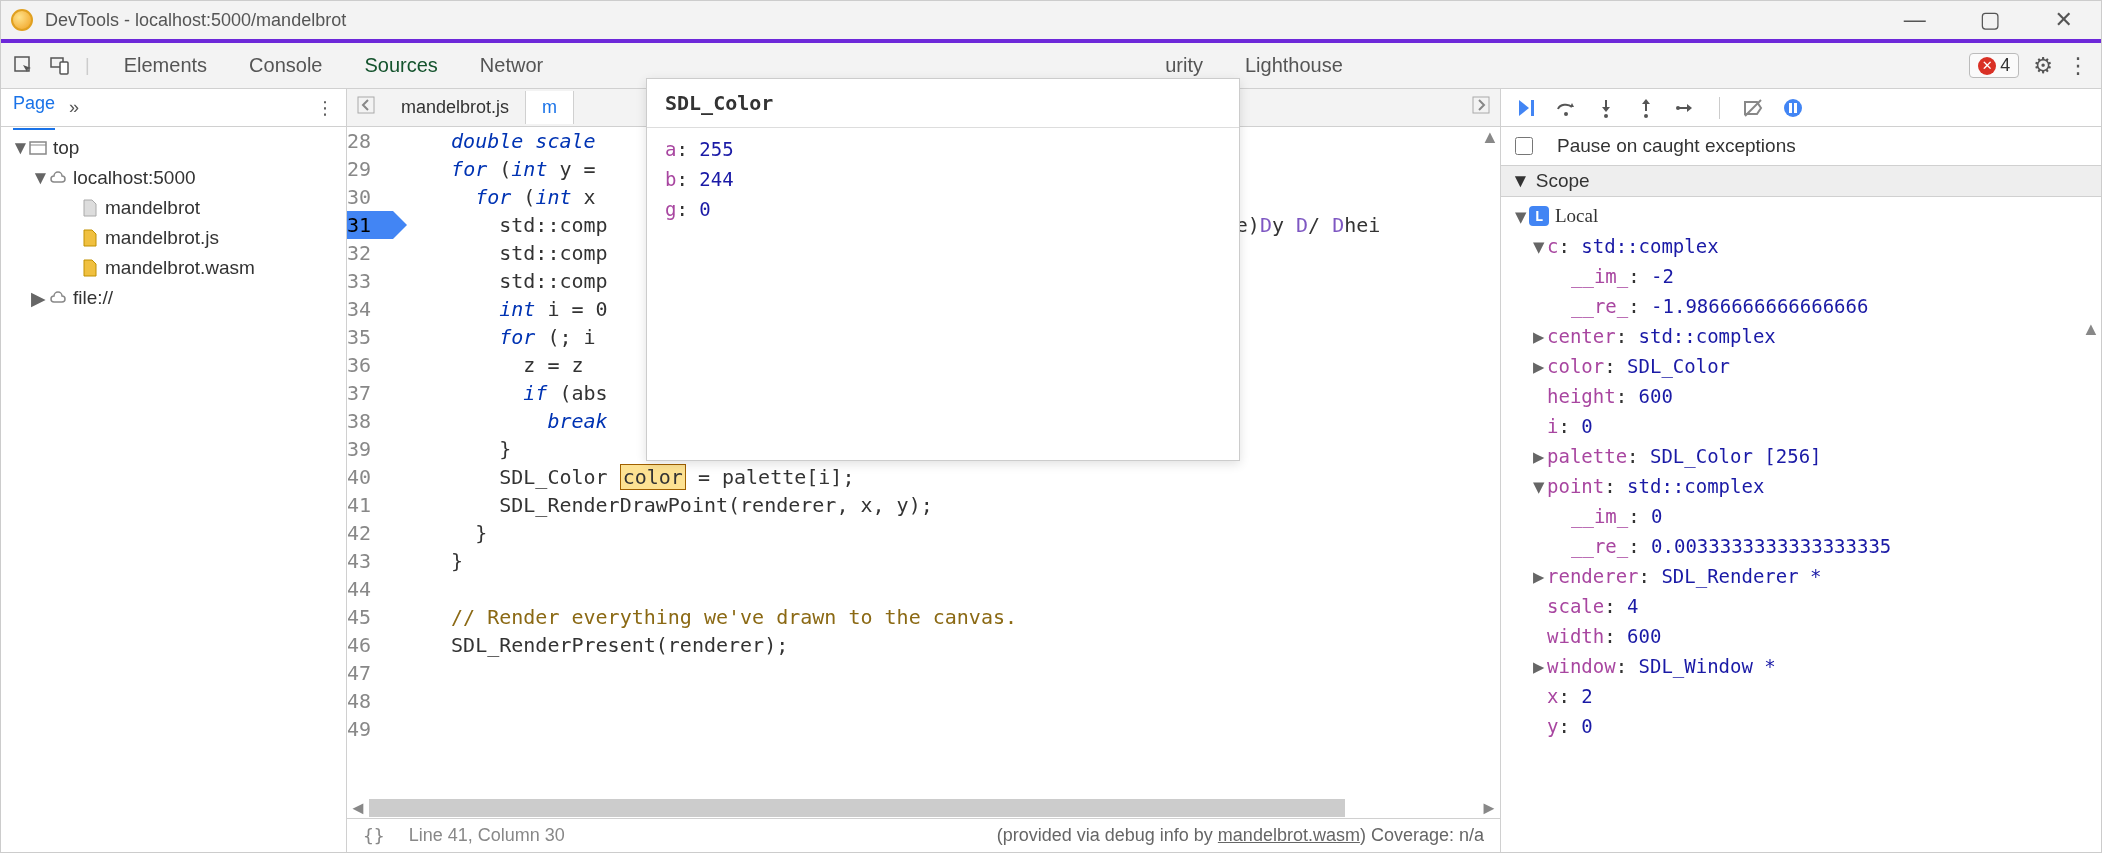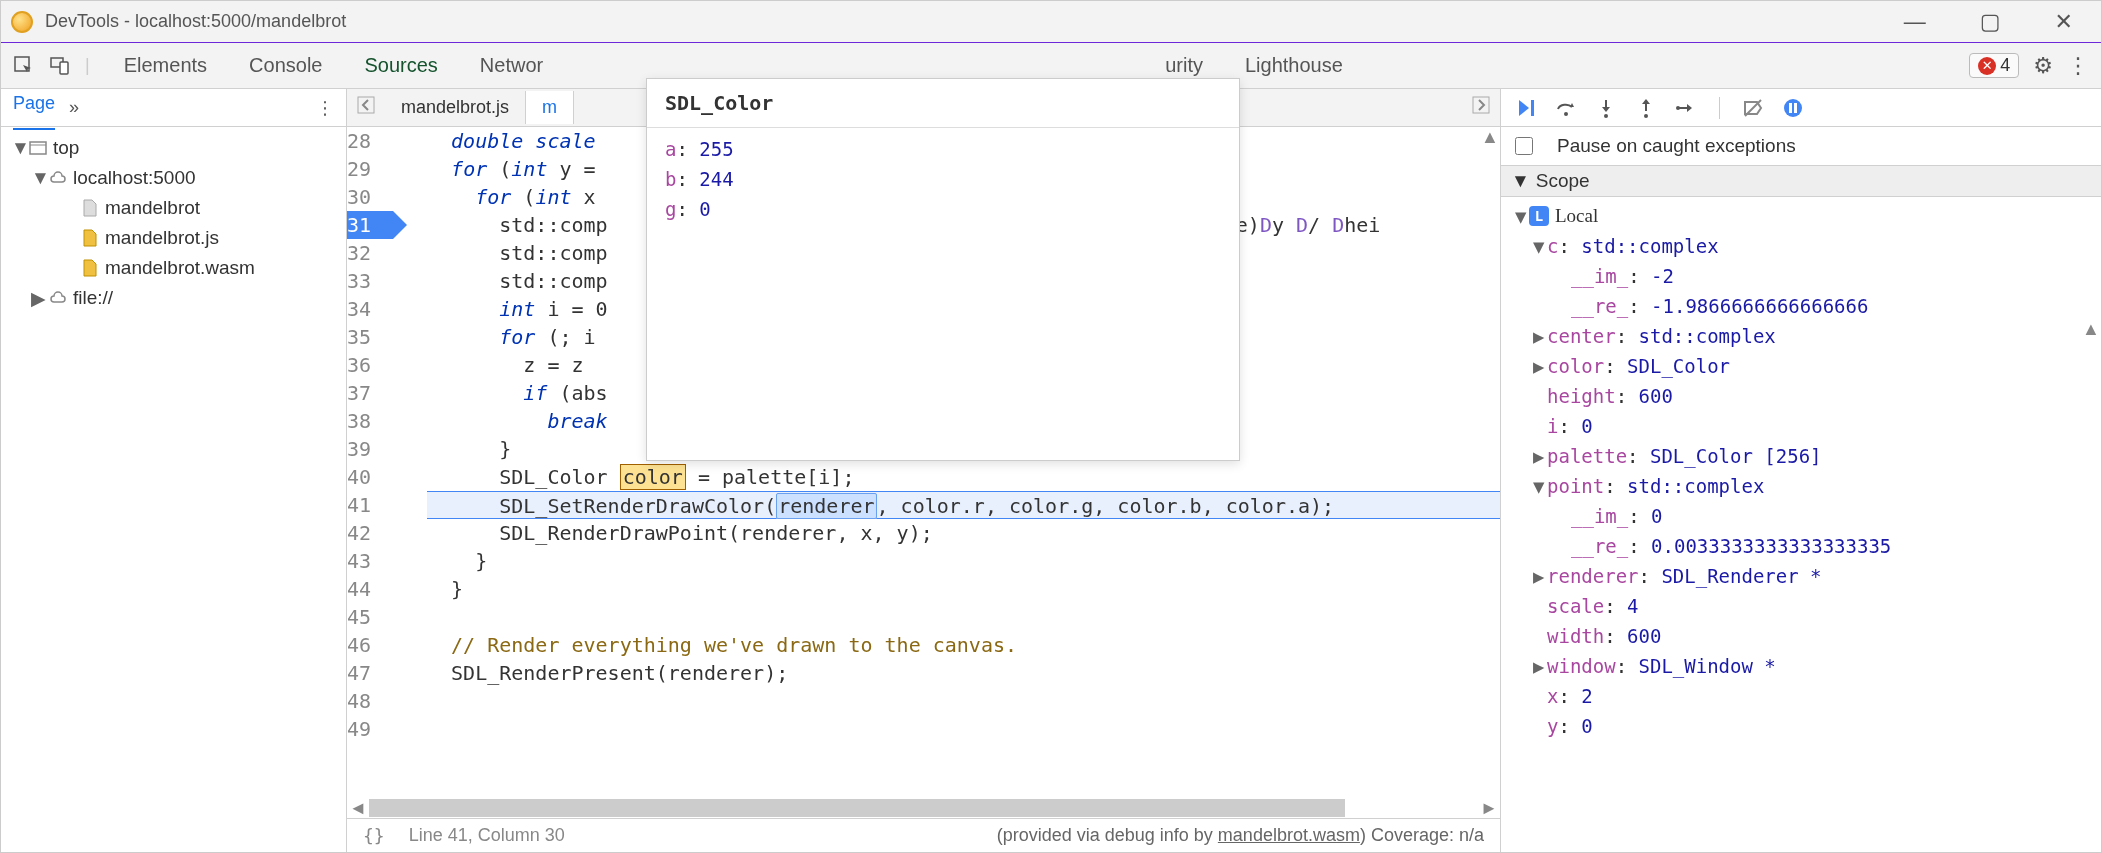--- a/index.html
+++ b/index.html
@@ -1,18 +1,18 @@
 <!DOCTYPE html>
 <html><head>
 <meta charset="utf-8">
 <style>
 * { box-sizing: border-box; margin: 0; padding: 0; }
 body { font-family: "Segoe UI", Arial, sans-serif; font-size: 18px; background: #fff; color: #333; width: 2102px; height: 853px; overflow: hidden; border: 1px solid #ccc; }
 
-.titlebar { display: flex; align-items: center; height: 42px; background: #f3f3f3; border-bottom: 1px solid #6d28d9; padding: 0 10px; }
+.titlebar { display: flex; align-items: center; height: 42px; background: #f3f3f3; border-bottom: 4px solid #6d28d9; padding: 0 10px; }
 .titlebar .app-icon { width: 22px; height: 22px; border-radius: 50%; background: radial-gradient(circle at 35% 35%, #ffe28a, #f0a020); border: 2px solid #e0a020; margin-right: 12px; }
 .titlebar .title { font-size: 18px; color: #555; }
 .win-controls { margin-left: auto; display: flex; gap: 54px; padding-right: 18px; }
 .win-controls span { font-size: 22px; color: #555; cursor: default; }
 
 .tabbar { display: flex; align-items: center; height: 46px; background: #f3f3f3; border-bottom: 1px solid #d0d0d0; padding: 0 12px; }
 .tabbar .left-icons { display: flex; gap: 14px; align-items: center; margin-right: 28px; }
 .icon-btn { display: inline-flex; align-items: center; justify-content: center; color: #555; }
 .tabbar .tabs { display: flex; gap: 30px; }
 .tabbar .tab { color: #555; padding: 10px 6px; font-size: 20px; }
@@ -38,21 +38,21 @@
 
 .mid-pane { flex: 1; display: flex; flex-direction: column; border-right: 1px solid #d0d0d0; position: relative; }
 .file-tabs { display: flex; align-items: center; height: 38px; border-bottom: 1px solid #d0d0d0; background: #f3f3f3; }
 .file-tabs .nav-arrow { padding: 0 10px; color: #888; }
 .file-tabs .ftab { padding: 6px 16px; font-size: 18px; color: #333; background: #f3f3f3; border-right: 1px solid #d0d0d0; }
 .file-tabs .ftab.active { background: #fff; color: #1a73e8; }
 .file-tabs .spacer { flex: 1; }
 .code-area { flex: 1; display: flex; font-family: Consolas, monospace; font-size: 20px; line-height: 28px; overflow: hidden; position: relative; }
 .gutter { width: 60px; padding-right: 14px; color: #888; background: #fff; }
 .gutter .ln { height: 28px; }
-.gutter .ln.exec { background: #4285f4; color: #ffffff; position: relative; }
+.gutter .ln.exec { background: #4285f4; color: #000000; position: relative; }
 .gutter .ln.exec::after { content: ""; position: absolute; right: -14px; top: 0; border-top: 14px solid transparent; border-bottom: 14px solid transparent; border-left: 14px solid #4285f4; }
 .code { flex: 1; position: relative; padding-left: 20px; }
 .code .line { height: 28px; white-space: pre; }
 .code .kw { color: #0033b3; font-style: italic; }
 .code .com { color: #8b6914; }
 .code .markD { color: #7e57c2; }
 .code .line.hl { background: #e8f0fe; border-top: 1px solid #4285f4; border-bottom: 1px solid #4285f4; }
 .code .selvar { background: #cce0ff; border: 1px solid #6aa0f0; border-radius: 2px; padding: 0 1px; }
 .code .boxvar { background: #fde293; border: 1px solid #a06000; padding: 0 2px; }
 .statusbar { height: 34px; border-top: 1px solid #d0d0d0; display: flex; align-items: center; padding: 0 16px; font-size: 18px; color: #888; background: #fff; }
@@ -241,21 +241,20 @@
         <div class="line"><span>      std::comp</span><span style="display:inline-block;width:580px"></span><span>ouble)</span><span class="markD">D</span><span>y </span><span class="markD">D</span><span>/ </span><span class="markD">D</span><span>hei</span></div>
         <div class="line"><span>      std::comp</span></div>
         <div class="line"><span>      std::comp</span></div>
         <div class="line"><span>      </span><span class="kw">int</span><span> i = 0</span></div>
         <div class="line"><span>      </span><span class="kw">for</span><span> (; i</span></div>
         <div class="line"><span>        z = z </span></div>
         <div class="line"><span>        </span><span class="kw">if</span><span> (abs</span></div>
         <div class="line"><span>          </span><span class="kw">break</span></div>
         <div class="line"><span>      }</span></div>
         <div class="line"><span>      SDL_Color </span><span class="boxvar">color</span><span> = palette[i];</span></div>
-        <div class="line hl"><span>      SDL_SetRenderDrawColor(</span><span class="selvar">renderer</span><span>, color.r, color.g, color.b, color.a);</span></div>
         <div class="line"><span>      SDL_RenderDrawPoint(renderer, x, y);</span></div>
         <div class="line"><span>    }</span></div>
         <div class="line"><span>  }</span></div>
         <div class="line"><span></span></div>
         <div class="line"><span class="com">  // Render everything we've drawn to the canvas.</span></div>
         <div class="line"><span>  SDL_RenderPresent(renderer);</span></div>
         <div class="line"><span></span></div>
         <div class="line"><span></span></div>
       </div>
     </div>

